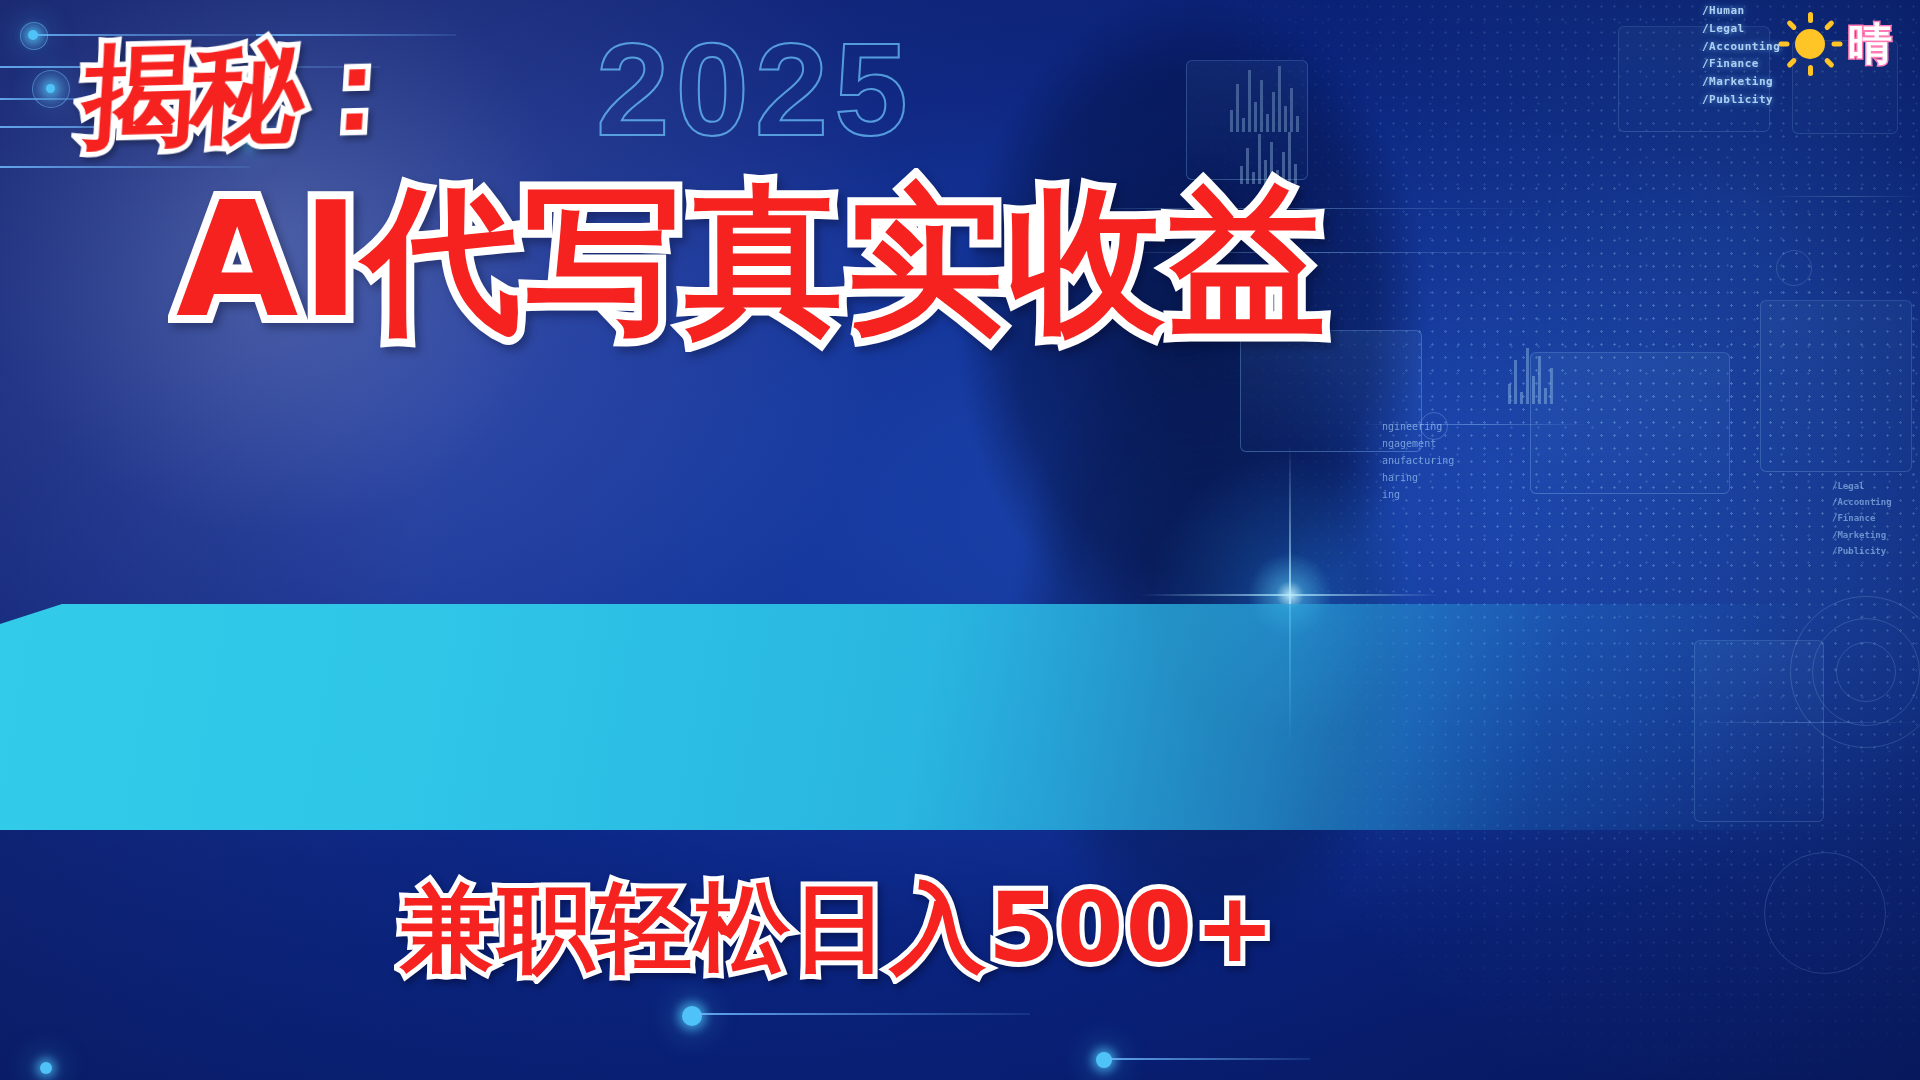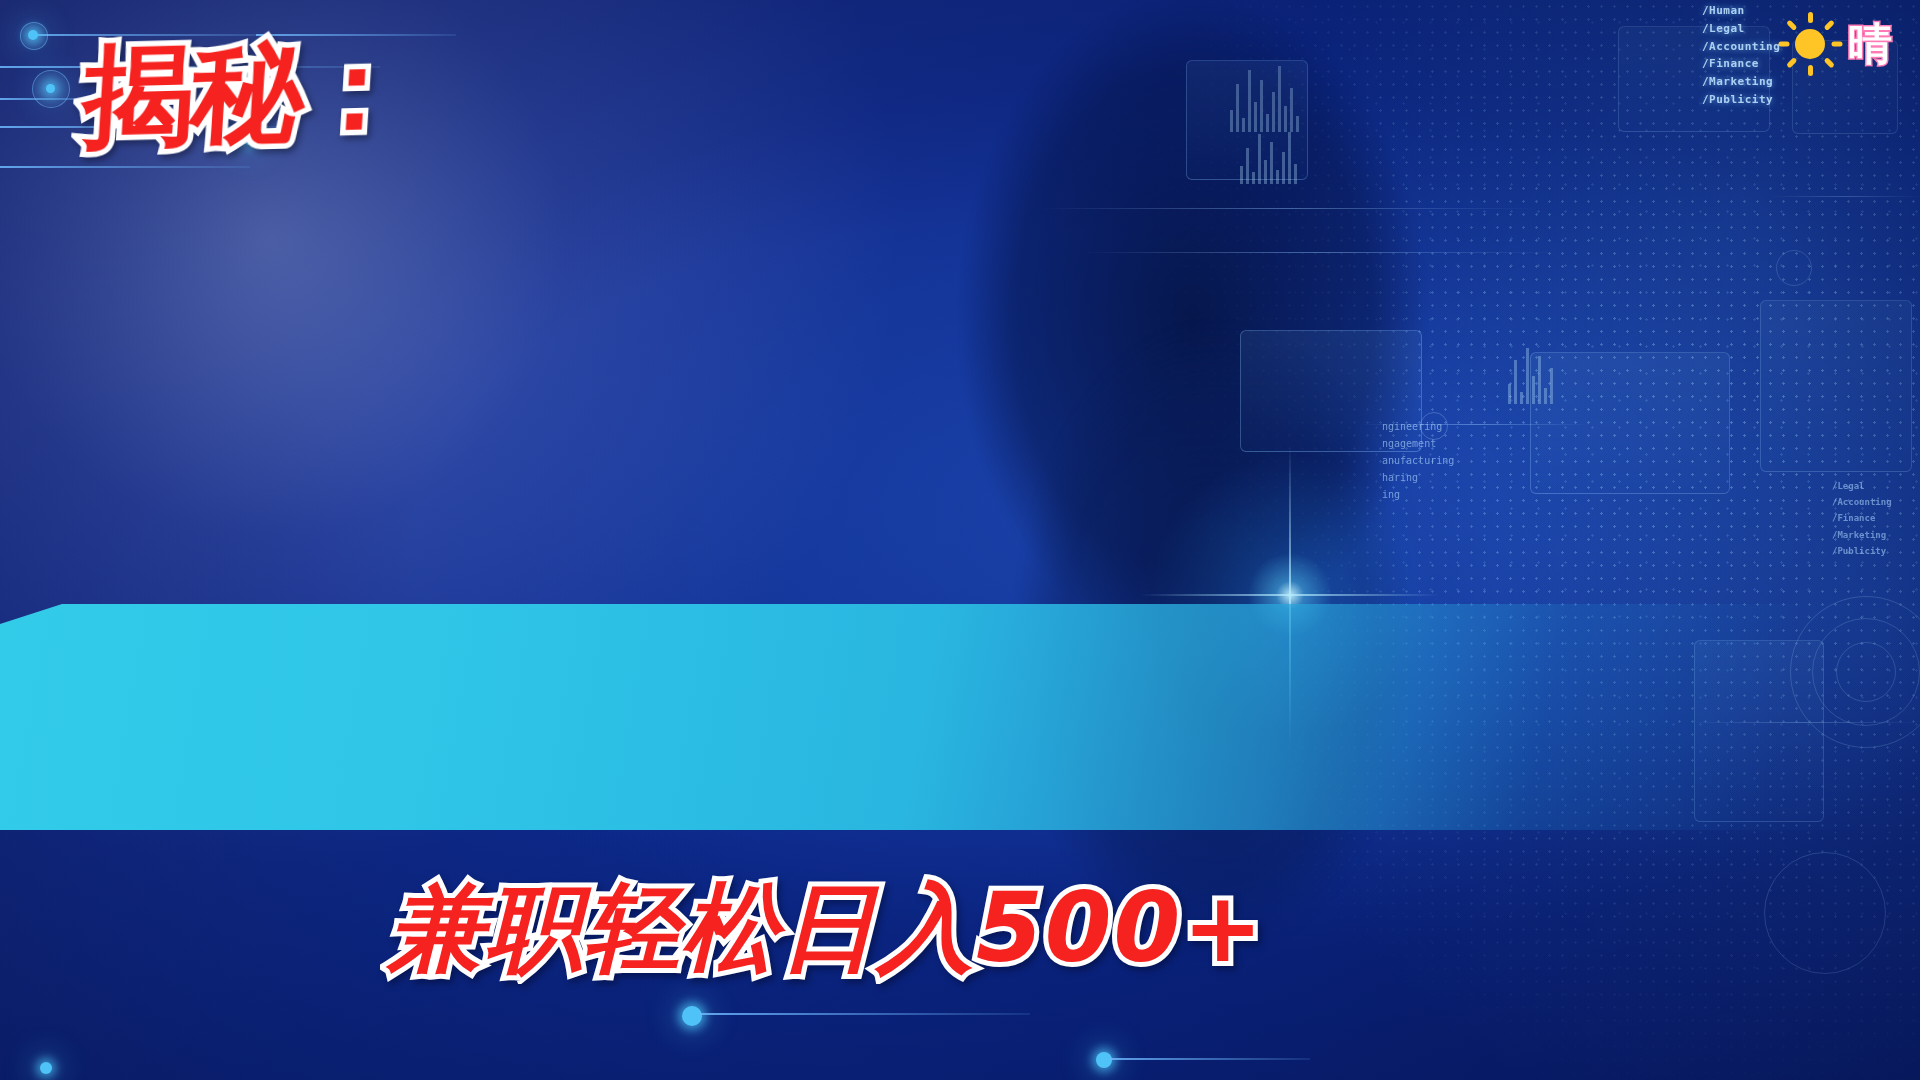--- a/index.html
+++ b/index.html
@@ -267,32 +267,31 @@
     paint-order: stroke fill;
     letter-spacing: 2px;
     line-height: 1;
     white-space: nowrap;
     font-family: "DejaVu Sans", sans-serif;
   }
 
   
   .cta {
     position: absolute;
-    left: 388px; top: 880px;
+    left: 400px; top: 880px;
     font-size: 96px;
     font-weight: 700;
     color: #f5221f;
     -webkit-text-stroke: 10px #ffffff;
     paint-order: stroke fill;
     letter-spacing: 2px;
     line-height: 1;
     white-space: nowrap;
     font-family: "DejaVu Sans", sans-serif;
     filter: drop-shadow(3px 4px 3px rgba(0,0,20,0.35));
-    font-style: italic;
   }
 </style>
 </head>
 <body>
 
 <div id="poster">
 
   <div class="bg-base"></div>
 
   <div class="tech-panel">
@@ -374,20 +373,21 @@
   <div class="glow-ring" style="left:32px; top:70px; width:36px; height:36px;"></div>
   <div class="glow-dot" style="left:46px; top:84px; width:9px; height:9px;"></div>
   <div class="glow-dot" style="left:243px; top:133px; width:12px; height:12px;"></div>
 
   <div class="glow-dot" style="left:682px; top:1006px; width:20px; height:20px;"></div>
   <div class="circ-line" style="left:700px; top:1013px; width:330px;"></div>
   <div class="glow-dot" style="left:1096px; top:1052px; width:16px; height:16px;"></div>
   <div class="circ-line" style="left:1110px; top:1058px; width:200px;"></div>
   <div class="glow-dot" style="left:40px; top:1062px; width:12px; height:12px;"></div>
 
+  <div class="year">2025</div>
 
   <pre class="taglist" style="margin:0">/Human
 /Legal
 /Accounting
 /Finance
 /Marketing
 /Publicity</pre>
   <pre class="taglist2" style="margin:0">ngineering
 ngagement
 anufacturing
@@ -408,18 +408,19 @@
       <div class="sun-ray" style="transform:rotate(135deg)"></div>
       <div class="sun-ray" style="transform:rotate(180deg)"></div>
       <div class="sun-ray" style="transform:rotate(225deg)"></div>
       <div class="sun-ray" style="transform:rotate(270deg)"></div>
       <div class="sun-ray" style="transform:rotate(315deg)"></div>
     </div>
     <div class="weather-label">晴</div>
   </div>
 
   <div class="kicker">揭秘：</div>
+  <div class="title">AI代写真实收益</div>
 
   <div class="band"></div>
 
   <div class="cta">兼职轻松日入500+</div>
 
 </div>
 
 </body></html>

